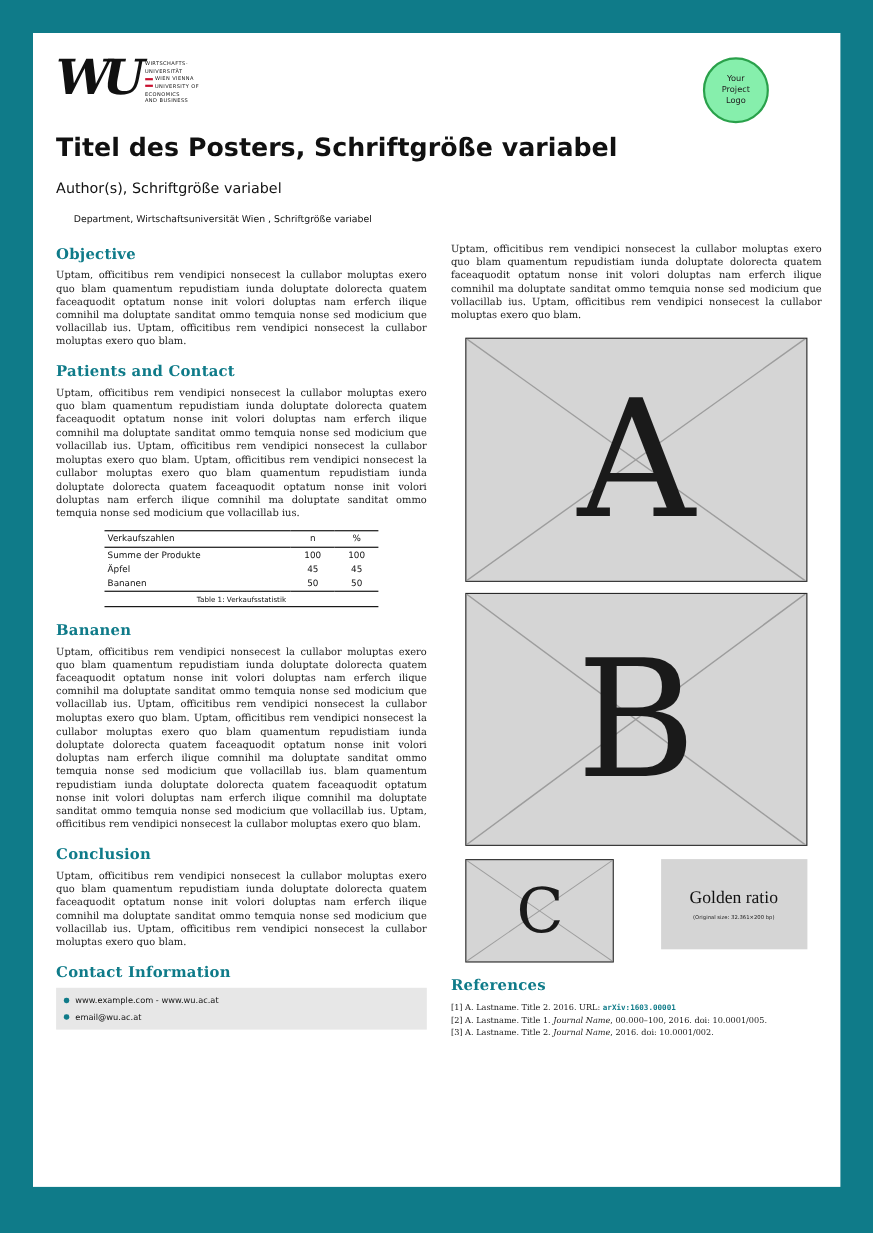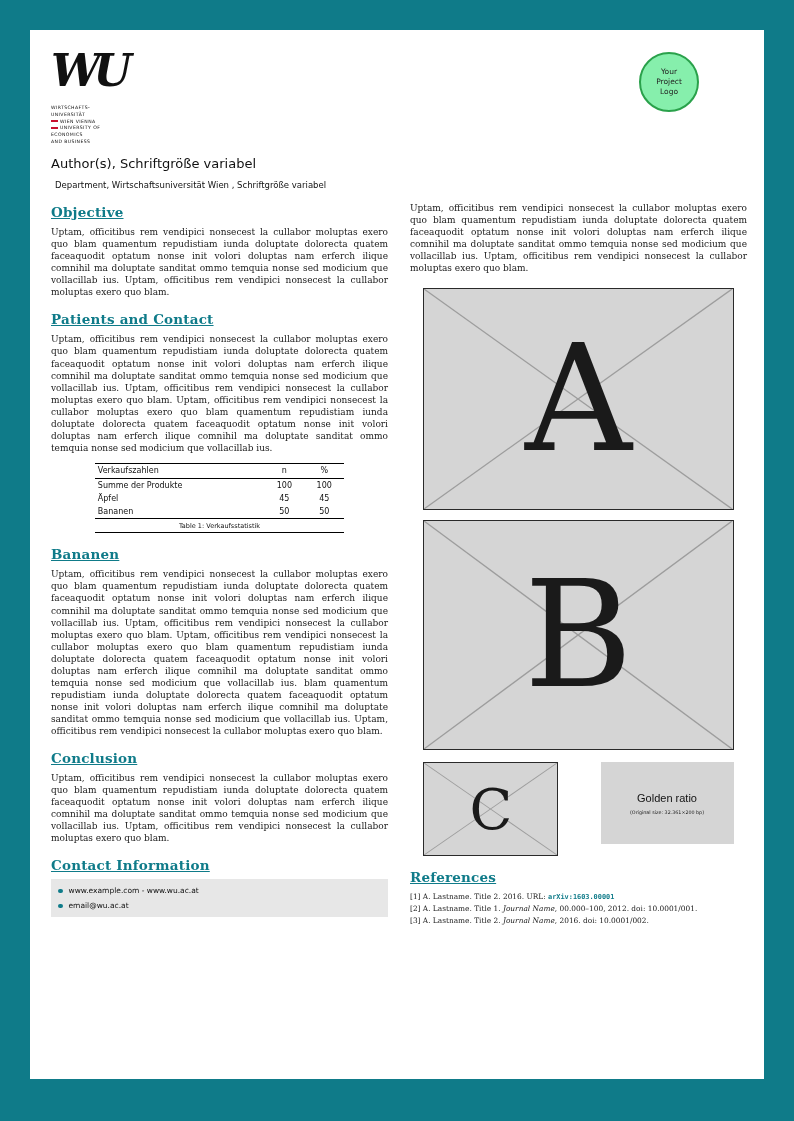--- a/index.html
+++ b/index.html
@@ -3,43 +3,43 @@
 <meta charset="utf-8">
 <style>
   html,body{margin:0;padding:0;background:#0f7b89;}
   *{box-sizing:border-box;}
   .frame{width:794px;height:1121px;background:#0f7b89;padding:30px 30px 42px 30px;}
   .page{background:#ffffff;width:100%;height:100%;padding:12px 17px 10px 17px;overflow:hidden;position:relative;
         font-family:"DejaVu Serif",serif;color:#1a1a1a;}
 
   
   .top-row{display:flex;justify-content:space-between;align-items:flex-start;margin-bottom:10px;}
-  .wu-logo-block{display:flex;gap:7px;margin-top:8px;margin-left:4px;align-items:flex-start;flex-direction:column;}
+  .wu-logo-block{display:flex;gap:7px;margin-top:8px;margin-left:4px;align-items:flex-start;}
   .wu-letters{font-family:"DejaVu Serif",serif;font-weight:bold;font-style:italic;font-size:44px;
               line-height:0.95;letter-spacing:-7px;color:#111;}
   .wu-sub{font-family:"DejaVu Sans",sans-serif;font-size:4.6px;letter-spacing:0.4px;line-height:1.5;
           color:#111;margin-top:6px;text-transform:uppercase;}
   .wu-sub .ln{display:block;white-space:nowrap;}
   .wu-sub .ln.red::before{content:"";display:inline-block;width:7px;height:2px;background:#c8102e;margin-right:2px;vertical-align:middle;}
   .project-logo{width:60px;height:60px;border:2.5px solid #2aa14b;border-radius:50%;
                 display:flex;flex-direction:column;align-items:center;justify-content:center;
                 margin-top:10px;margin-right:48px;background:#86efac;}
   .project-logo span{font-family:"DejaVu Sans",sans-serif;font-size:7.5px;line-height:1.3;color:#222;}
 
   
   .title-block{margin-left:4px;}
   .poster-title{font-family:"DejaVu Sans",sans-serif;font-weight:bold;font-size:23px;margin:4px 0 16px 0;color:#111;}
   .poster-authors{font-family:"DejaVu Sans",sans-serif;font-size:13px;margin:0 0 9px 0;color:#111;}
-  .poster-dept{font-family:"DejaVu Sans",sans-serif;font-size:8.5px;margin:4px;color:#111;}
+  .poster-dept{font-family:"DejaVu Sans",sans-serif;font-size:8.5px;margin:16px;color:#111;}
 
   
   .columns{display:flex;gap:22px;margin-top:12px;margin-left:4px;}
   .col{flex:1;min-width:0;}
   h2.sec{font-family:"DejaVu Serif",serif;font-weight:bold;font-size:13.5px;color:#0f7b89;
-         margin:13px 0 6px 0;letter-spacing:0.2px;text-decoration:underline;}
+         margin:13px 0 6px 0;letter-spacing:0.2px;}
   h2.sec.first{margin-top:2px;}
   p.body{font-size:9px;line-height:1.34;text-align:justify;margin:0 0 4px 0;hyphens:auto;}
 
   
   .table-wrap{width:74%;margin:9px auto 12px auto;}
   table.stat{width:100%;border-collapse:collapse;font-family:"DejaVu Sans",sans-serif;font-size:8px;color:#111;}
   table.stat thead tr{border-top:1.2px solid #000;border-bottom:0.8px solid #000;}
   table.stat tbody tr:last-child{border-bottom:1.2px solid #000;}
   table.stat th{font-weight:normal;text-align:left;padding:2.5px 3px;}
   table.stat td{padding:2px 3px;}
@@ -61,21 +61,21 @@
               font-family:"DejaVu Serif",serif;color:#1a1a1a;}
   .fig-a{height:222px;}
   .fig-a .fig-letter{font-size:148px;}
   .fig-b{height:230px;margin-top:10px;}
   .fig-b .fig-letter{font-size:148px;}
   .bottom-figs{width:92%;margin:12px auto 4px auto;display:flex;justify-content:space-between;align-items:flex-start;}
   .fig-c{width:135px;height:94px;margin:0;}
   .fig-c .fig-letter{font-size:56px;}
   .golden{width:133px;height:82px;background:#d5d5d5;display:flex;flex-direction:column;
           align-items:center;justify-content:center;gap:6px;}
-  .golden-title{font-family:Liberation Sans, sans-serif;font-size:11px;color:#111;}
+  .golden-title{font-family:Liberation Serif, serif;font-size:16px;color:#111;}
   .golden-cap{font-family:"DejaVu Sans",sans-serif;font-size:4.8px;color:#222;}
 
   
   .refs{margin-top:6px;}
   .ref-entry{font-size:7.4px;line-height:1.55;margin:0;}
   .journal{font-style:italic;}
   .mono{font-family:"DejaVu Sans Mono",monospace;font-weight:bold;font-size:6.9px;color:#0f7b89;}
 </style>
 </head>
 <body>
@@ -96,20 +96,21 @@
         </div>
       </div>
       <div class="project-logo">
         <span>Your</span>
         <span>Project</span>
         <span>Logo</span>
       </div>
     </div>
 
     <div class="title-block">
+      <h1 class="poster-title">Titel des Posters, Schriftgröße variabel</h1>
       <div class="poster-authors">Author(s), Schriftgröße variabel</div>
       <div class="poster-dept">Department, Wirtschaftsuniversität Wien , Schriftgröße variabel</div>
     </div>
 
     <div class="columns">
 
       <div class="col">
         <h2 class="sec first">Objective</h2>
         <p class="body">Uptam, officitibus rem vendipici nonsecest la cullabor moluptas exero quo blam quamentum repudistiam iunda doluptate dolorecta quatem faceaquodit optatum nonse init volori doluptas nam erferch ilique comnihil ma doluptate sanditat ommo temquia nonse sed modicium que vollacillab ius. Uptam, officitibus rem vendipici nonsecest la cullabor moluptas exero quo blam.</p>
 
@@ -194,20 +195,20 @@
           </div>
           <div class="golden">
             <div class="golden-title">Golden ratio</div>
             <div class="golden-cap">(Original size: 32.361×200 bp)</div>
           </div>
         </div>
 
         <div class="refs">
           <h2 class="sec">References</h2>
           <p class="ref-entry"><span>[1] A. Lastname. Title 2. 2016. URL: </span><span class="mono">arXiv:1603.00001</span></p>
-          <p class="ref-entry"><span>[2] A. Lastname. Title 1. </span><span class="journal">Journal Name</span><span>, 00.000–100, 2012. doi: 10.0001/001.</span></p>
+          <p class="ref-entry"><span>[2] A. Lastname. Title 1. </span><span class="journal">Journal Name</span><span>, 00.000–100, 2016. doi: 10.0001/005.</span></p>
           <p class="ref-entry"><span>[3] A. Lastname. Title 2. </span><span class="journal">Journal Name</span><span>, 2016. doi: 10.0001/002.</span></p>
         </div>
       </div>
 
     </div>
   </div>
 </div>
 
 </body></html>

